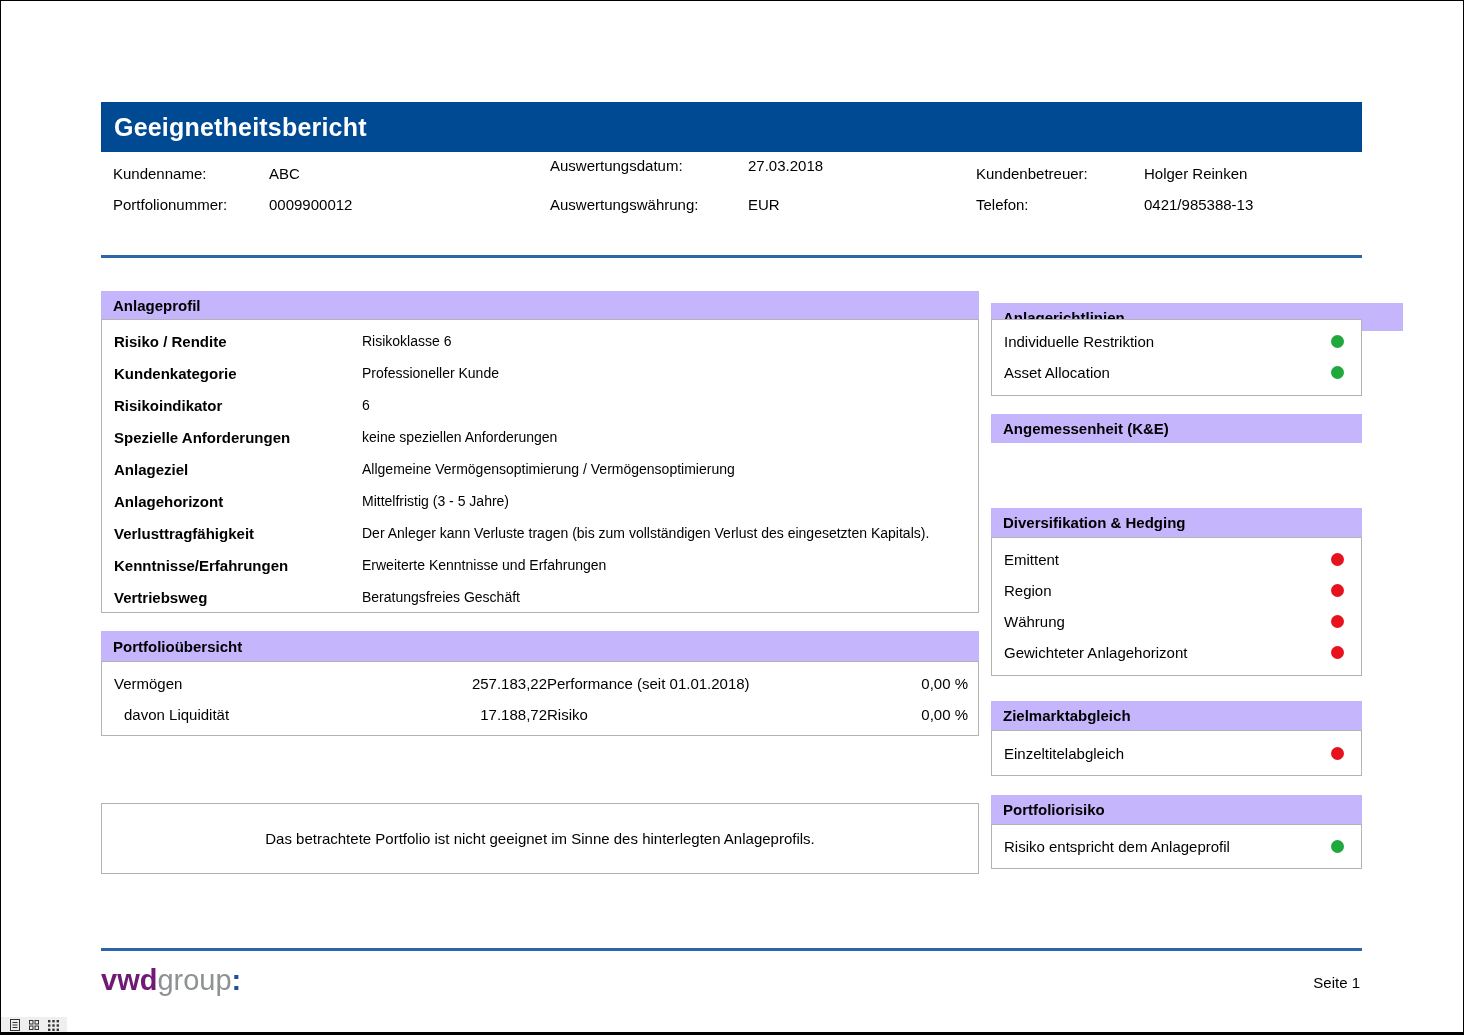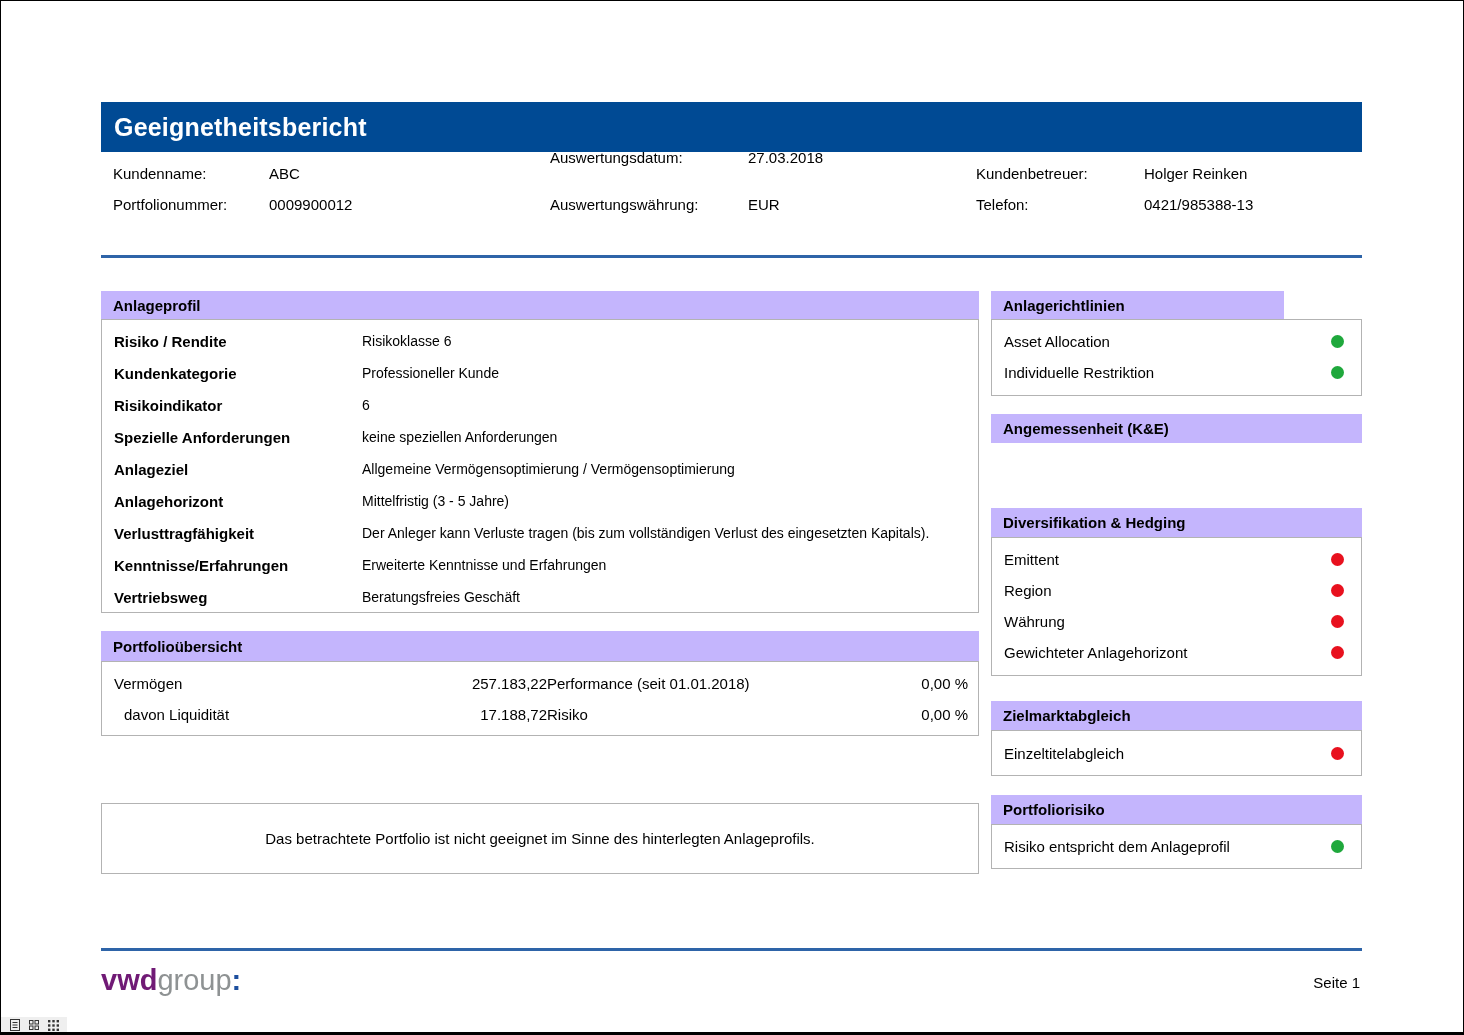--- a/index.html
+++ b/index.html
@@ -69,21 +69,21 @@
 <div class="screen">
 
   <div class="abs title-bar">
     <span>Geeignetheitsbericht</span>
   </div>
 
   <div>
     <div class="info-cell" style="left:112px;top:164px">
       <span class="info-label w1">Kundenname:</span><span class="info-value">ABC</span>
     </div>
-    <div class="info-cell" style="left:549px;top:148px">
+    <div class="info-cell" style="left:549px;top:156px">
       <span class="info-label w2">Auswertungsdatum:</span><span class="info-value">27.03.2018</span>
     </div>
     <div class="info-cell" style="left:975px;top:164px">
       <span class="info-label w3">Kundenbetreuer:</span><span class="info-value">Holger Reinken</span>
     </div>
     <div class="info-cell" style="left:112px;top:195px">
       <span class="info-label w1">Portfolionummer:</span><span class="info-value">0009900012</span>
     </div>
     <div class="info-cell" style="left:549px;top:195px">
       <span class="info-label w2">Auswertungswährung:</span><span class="info-value">EUR</span>
@@ -148,28 +148,28 @@
       <span class="po-v1">17.188,72</span>
       <span class="po-l2">Risiko</span>
       <span class="po-v2">0,00 %</span>
     </div>
   </div>
 
   <div class="section-body gp-body" style="left:100px;top:802px;width:878px;height:71px">
     <span>Das betrachtete Portfolio ist nicht geeignet im Sinne des hinterlegten Anlageprofils.</span>
   </div>
 
-  <div class="section-header" style="left:990px;top:290px;width:293px">Anlagerichtlinien</div>
+  <div class="section-header" style="left:990px;top:302px;width:412px">Anlagerichtlinien</div>
   <div class="section-body" style="left:990px;top:318px;width:371px;height:77px;padding-top:6px">
     <div class="panel-row">
+      <span class="panel-label">Individuelle Restriktion</span>
+      <span class="dot" data-status="green"></span>
+    </div>
+    <div class="panel-row">
       <span class="panel-label">Asset Allocation</span>
-      <span class="dot" data-status="green"></span>
-    </div>
-    <div class="panel-row">
-      <span class="panel-label">Individuelle Restriktion</span>
       <span class="dot" data-status="green"></span>
     </div>
   </div>
 
   <div class="section-header" style="left:990px;top:413px;width:371px;height:29px">Angemessenheit (K&amp;E)</div>
 
   <div class="section-header" style="left:990px;top:507px;width:371px;height:29px">Diversifikation &amp; Hedging</div>
   <div class="section-body" style="left:990px;top:536px;width:371px;height:139px;padding-top:6px">
     <div class="panel-row">
       <span class="panel-label">Emittent</span>

